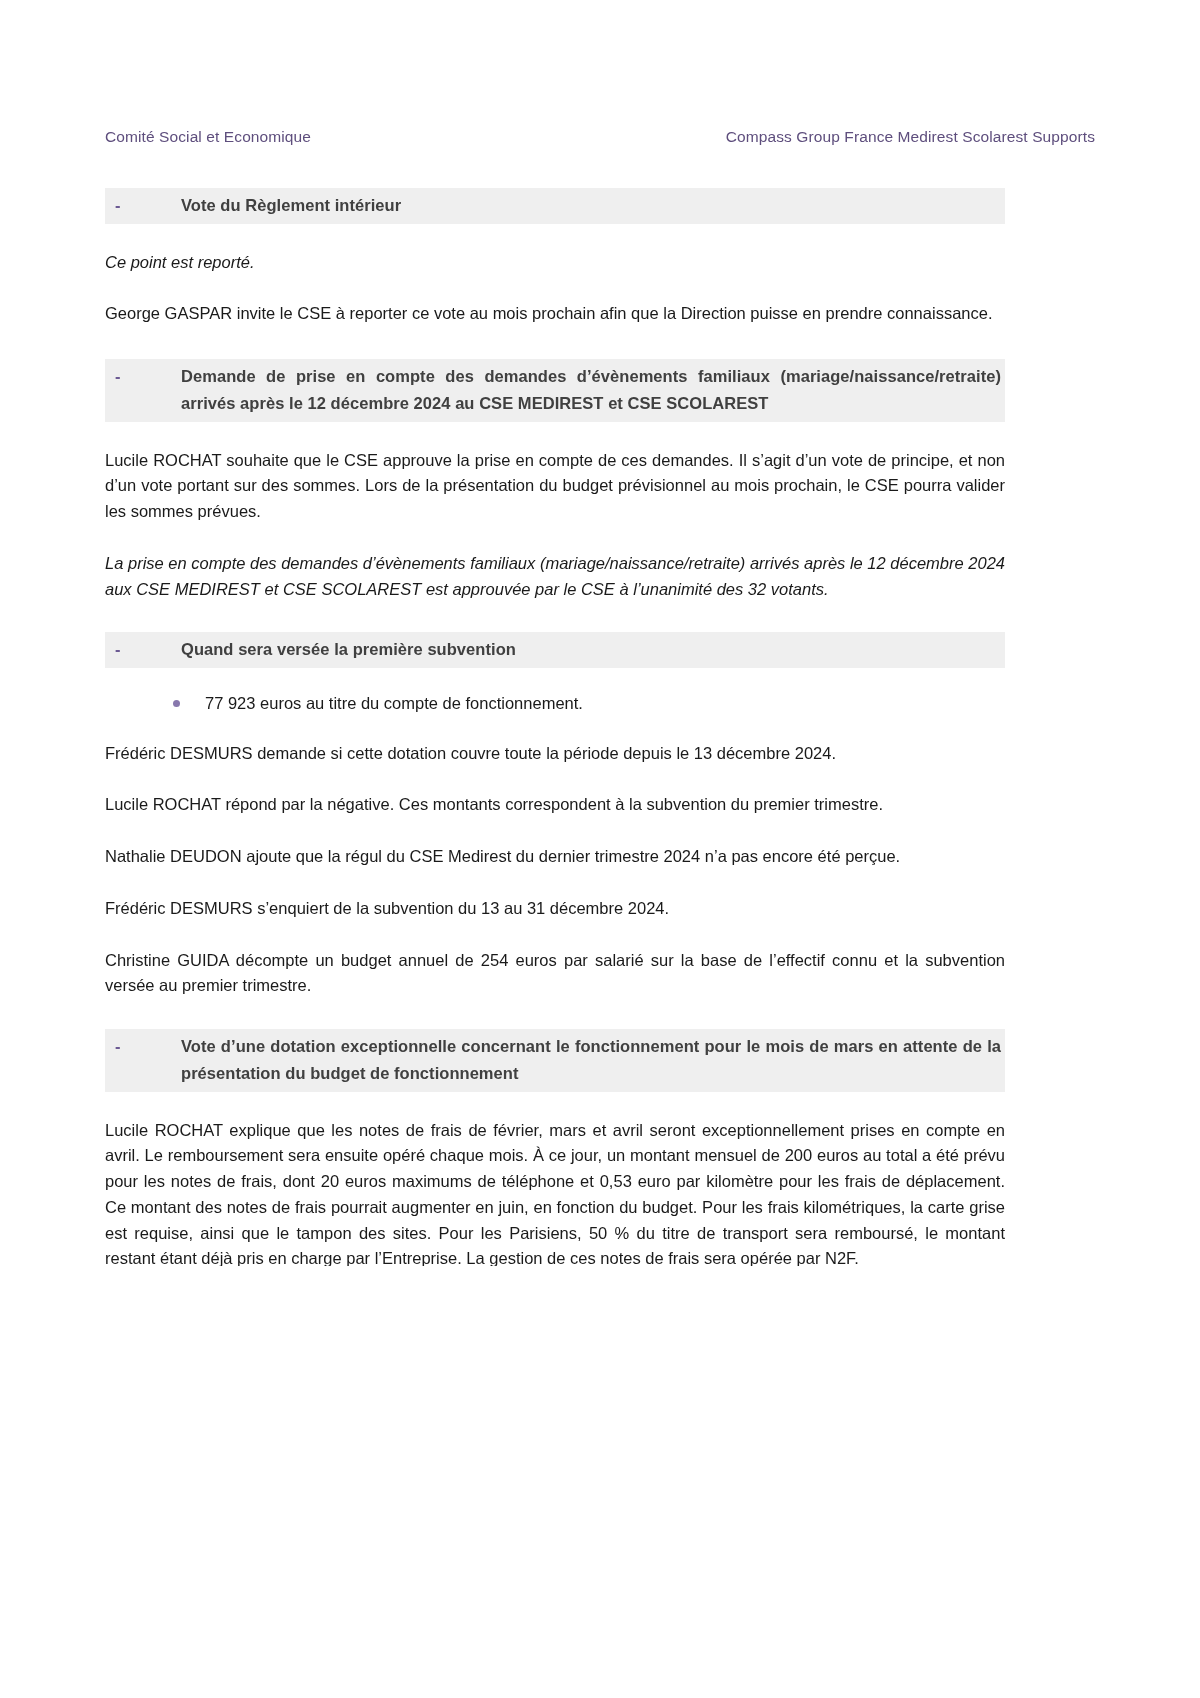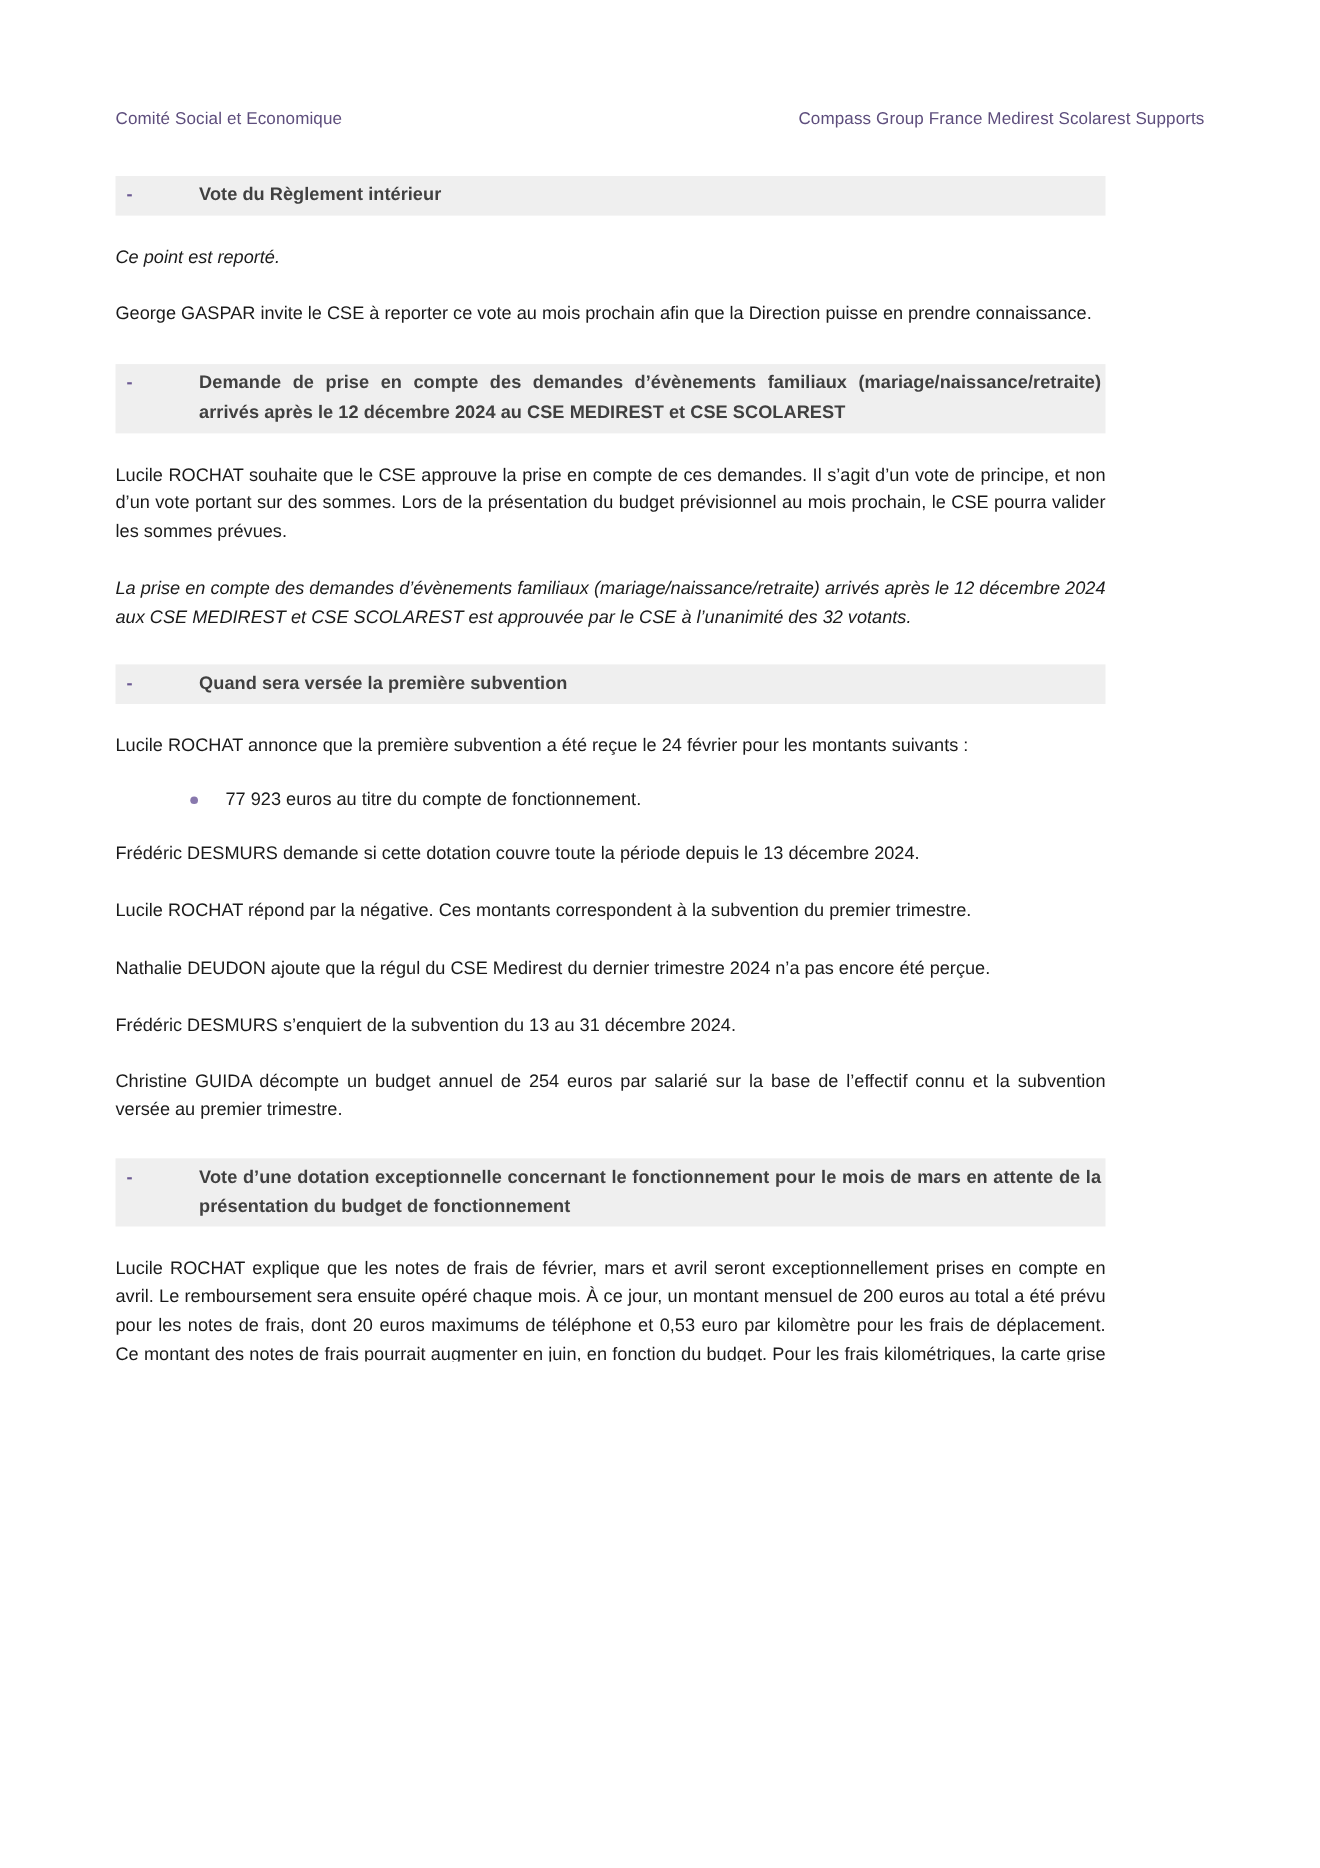--- a/index.html
+++ b/index.html
@@ -11,20 +11,21 @@
     font-family: "Liberation Sans", sans-serif;
   }
   .page {
     position: relative;
     width: 1200px;
     height: 1238px;
     background: #ffffff;
     box-sizing: border-box;
     padding: 0;
     overflow: hidden;
+    margin-top: 28px;
   }
   .content {
     position: absolute;
     left: 105px;
     top: 0;
     width: 900px;
   }
 
   
   .running-head {
@@ -148,21 +149,20 @@
 
     <p class="body" style="margin-top:26px;">Lucile ROCHAT souhaite que le CSE approuve la prise en compte de ces demandes. Il s’agit d’un vote de principe, et non d’un vote portant sur des sommes. Lors de la présentation du budget prévisionnel au mois prochain, le CSE pourra valider les sommes prévues.</p>
 
     <p class="body italic" style="margin-top:26px;">La prise en compte des demandes d’évènements familiaux (mariage/naissance/retraite) arrivés après le 12 décembre 2024 aux CSE MEDIREST et CSE SCOLAREST est approuvée par le CSE à l’unanimité des 32 votants.</p>
 
     <div class="heading" style="margin-top:30px;">
       <span class="dash">-</span>
       <span class="htext nojust">Quand sera versée la première subvention</span>
     </div>
 
-    <p class="body left" style="margin-top:26px;">Lucile ROCHAT annonce que la première subvention a été reçue le 24 février pour les montants suivants :</p>
 
     <ul class="bullets" style="margin-top:22px;">
       <li>
         <span class="dot"></span>
         <span>77 923 euros au titre du compte de fonctionnement.</span>
       </li>
     </ul>
 
     <p class="body left" style="margin-top:24px;">Frédéric DESMURS demande si cette dotation couvre toute la période depuis le 13 décembre 2024.</p>
 

